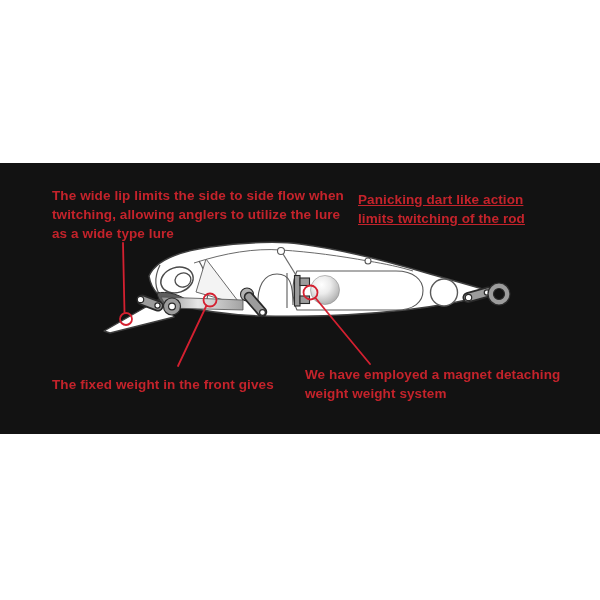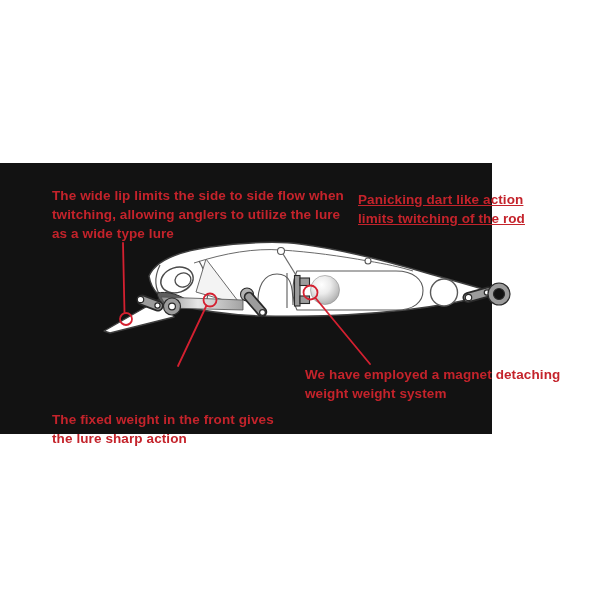--- a/index.html
+++ b/index.html
@@ -6,41 +6,41 @@
   body {
     width: 600px; height: 600px;
     background: #ffffff;
     font-family: "Liberation Sans", sans-serif;
     position: relative;
     overflow: hidden;
   }
   .panel {
     position: absolute;
     left: 0; top: 163px;
-    width: 492px; height: 271px;
+    width: 600px; height: 271px;
     background: #121212;
   }
   .diagram-svg {
     position: absolute;
     left: 0; top: 0;
     width: 600px; height: 271px;
     display: block;
   }
   .annotation {
     position: absolute;
     color: #c4232b;
     font-size: 13.5px;
     font-weight: bold;
     line-height: 19px;
     white-space: nowrap;
     letter-spacing: 0.1px;
   }
   .ann-lip   { left: 52px;  top: 23px;  }
   .ann-dart  { left: 358px; top: 27px; text-decoration: underline;  }
-  .ann-fixed { left: 52px;  top: 212px; margin-top: 35px; }
+  .ann-fixed { left: 52px;  top: 212px; }
   .ann-magnet{ left: 305px; top: 202px; }
 </style>
 </head>
 <body>
 
 <div class="panel">
 
   <svg class="diagram-svg" viewBox="0 163 600 271" aria-hidden="true">
     <defs>
       <radialGradient id="ballGrad" cx="38%" cy="32%" r="78%">
@@ -153,21 +153,20 @@
     <div>as a wide type lure</div>
   </div>
 
   <div class="annotation ann-dart">
     <div>Panicking dart like action</div>
     <div>limits twitching of the rod</div>
   </div>
 
   <div class="annotation ann-fixed">
     <div>The fixed weight in the front gives</div>
-    <div>the lure sharp action</div>
   </div>
 
   <div class="annotation ann-magnet">
     <div>We have employed a magnet detaching</div>
     <div>weight weight system</div>
   </div>
 
 </div>
 
 </body></html>

